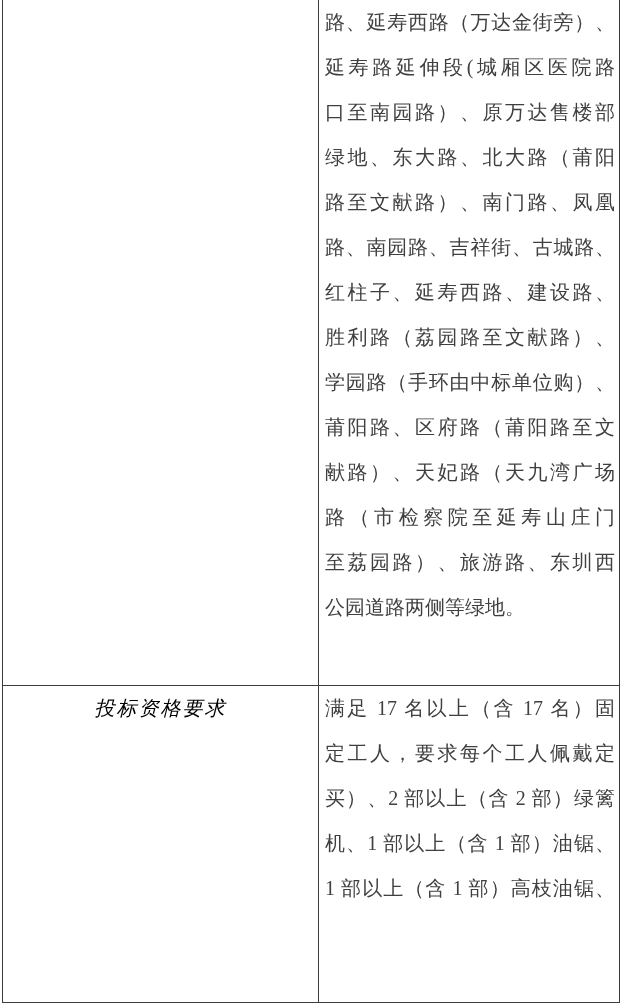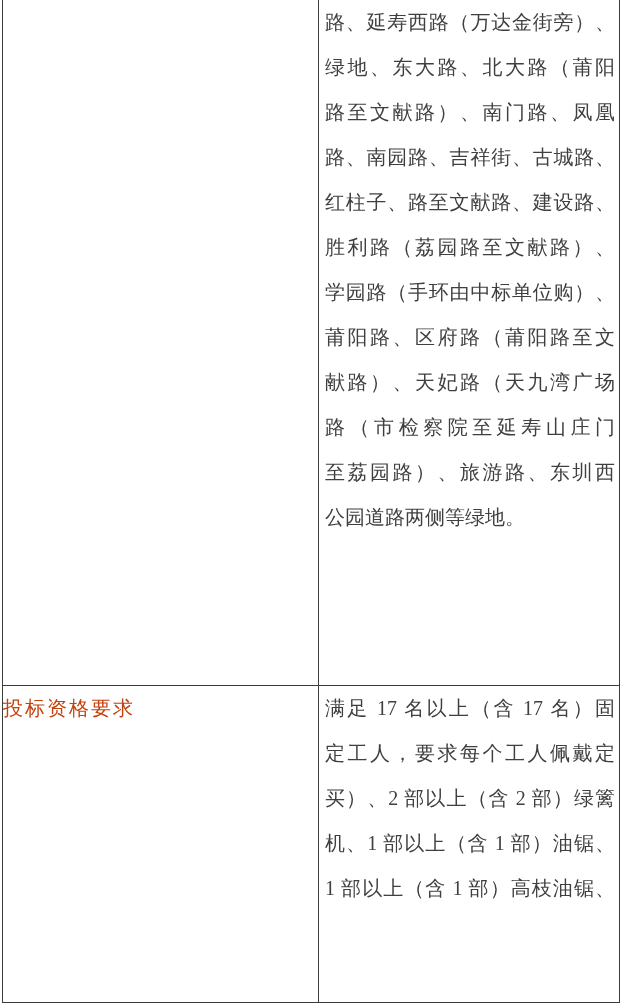--- a/index.html
+++ b/index.html
@@ -38,25 +38,27 @@
     height: 686px;
     border-bottom: 1px solid #3c3c3c;
   }
   .doc-row.row-2 {
     height: 316px;
   }
   .cell-label {
     width: 316px;
     box-sizing: border-box;
     border-right: 1px solid #3c3c3c;
+    text-align: center;
     font-size: 20px;
     line-height: 45px;
     letter-spacing: 2px;
-    color: #c2410c;
+    color: #000000;
     flex: none;
+    font-style: italic;
   }
   .cell-content {
     flex: 1;
     box-sizing: border-box;
     padding: 0 4px 0 6px;
     font-size: 20px;
     line-height: 45px;
     color: #3f3f3f;
     overflow: hidden;
   }
@@ -76,24 +78,26 @@
 </head>
 <body>
 
 <div class="page">
   <div class="doc-table">
 
     <div class="doc-row row-1">
       <div class="cell-label"></div>
       <div class="cell-content">
         <div class="text-line">路、延寿西路（万达金街旁）、</div>
+        <div class="text-line">延寿路延伸段(城厢区医院路</div>
+        <div class="text-line">口至南园路）、原万达售楼部</div>
         <div class="text-line">绿地、东大路、北大路（莆阳</div>
         <div class="text-line">路至文献路）、南门路、凤凰</div>
         <div class="text-line">路、南园路、吉祥街、古城路、</div>
-        <div class="text-line">红柱子、路至文献路、建设路、</div>
+        <div class="text-line">红柱子、延寿西路、建设路、</div>
         <div class="text-line">胜利路（荔园路至文献路）、</div>
         <div class="text-line">学园路（手环由中标单位购）、</div>
         <div class="text-line">莆阳路、区府路（莆阳路至文</div>
         <div class="text-line">献路）、天妃路（天九湾广场</div>
         <div class="text-line">路（市检察院至延寿山庄门</div>
         <div class="text-line">至荔园路）、旅游路、东圳西</div>
         <div class="text-line last-line">公园道路两侧等绿地。</div>
       </div>
     </div>
 

